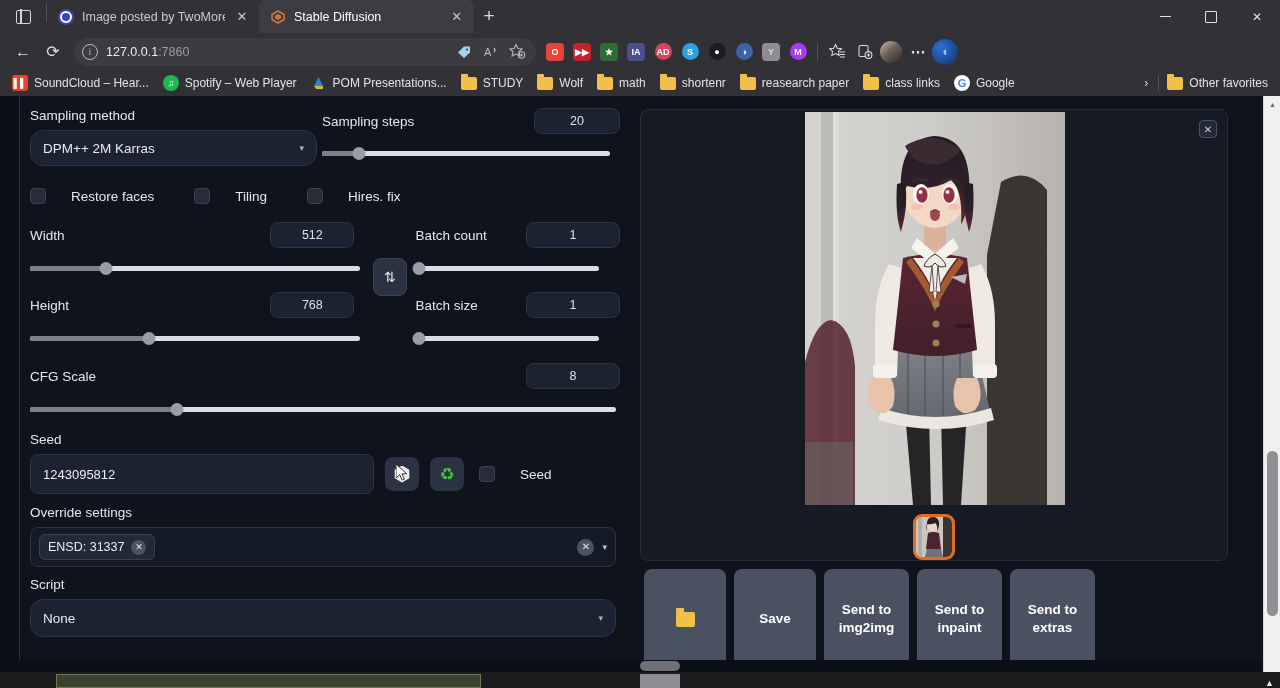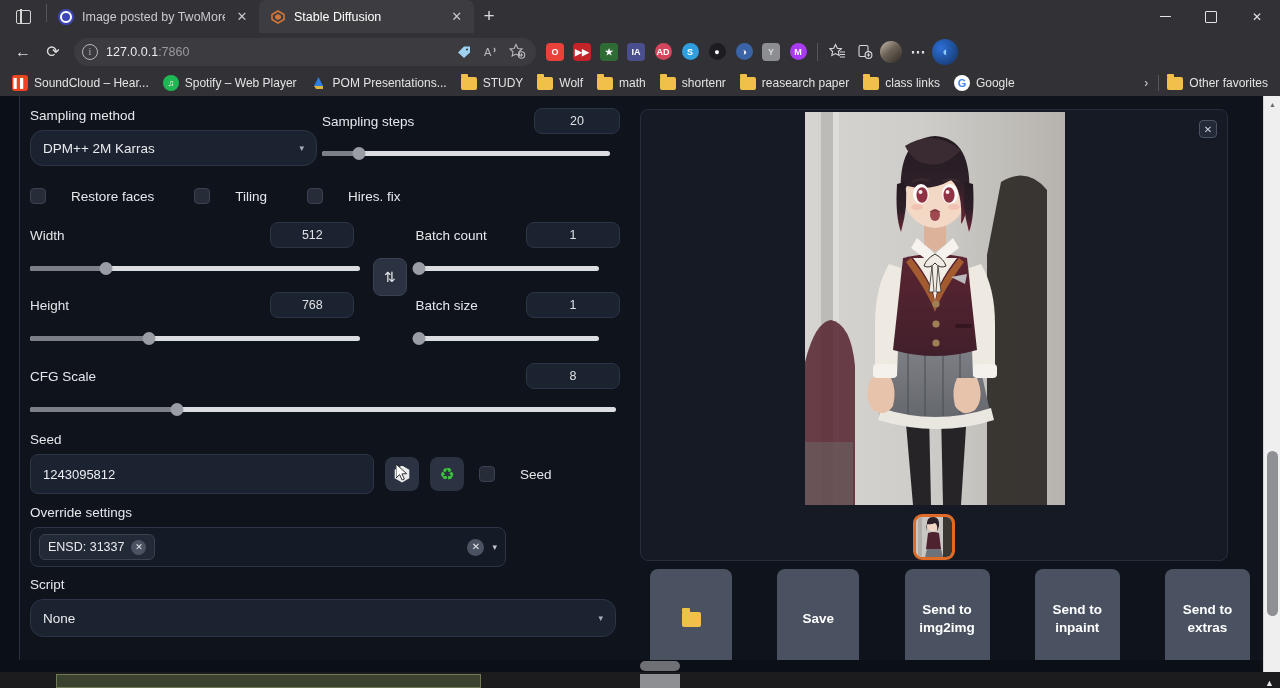--- a/index.html
+++ b/index.html
@@ -217,22 +217,22 @@
   }
   .gen-image {
     position: absolute; left: 164px; top: 2px; width: 260px; height: 393px;
     overflow: hidden; background: #b9b7b4;
   }
   .thumb {
     position: absolute; left: 272px; top: 404px; width: 42px; height: 46px;
     border: 3px solid #e06b26; border-radius: 9px; overflow: hidden; background: #b9b7b4;
   }
   .buttons-row {
-    position: absolute; left: 10px; top: 473px; width: 600px; height: 100px;
-    display: flex; gap: 28px; justify-content: space-between;
+    position: absolute; left: 4px; top: 473px; width: 600px; height: 100px;
+    display: flex; gap: 8px;
   }
   .abtn {
     background: #4a5262; border-radius: 8px; color: #ffffff;
     display: flex; align-items: center; justify-content: center; text-align: center;
     font-size: 13.5px; font-weight: bold; line-height: 1.32; padding: 0 6px;
   }
   .abtn.w82 { width: 82px; }
   .abtn.w85 { width: 85px; }
   .abtn.folder { font-weight: normal; }
   .folder-big {
@@ -581,21 +581,21 @@
             </div>
           <div class="chkrow" style="margin-left:4px;">
             <span class="chk"></span>
             <span class="chklabel">Seed</span>
           </div>
         </div>
       </div>
 
       <div style="margin-top:11px;">
         <div class="sd-label">Override settings</div>
-        <div class="tagfield" style="width:476px;">
+        <div class="tagfield" style="width:586px;">
           <span class="tag">
             <span>ENSD: 31337</span>
             <span class="tag-x">✕</span>
           </span>
           <span style="margin-left:auto;display:flex;align-items:center;gap:8px;">
             <span class="field-x">✕</span>
             <span style="color:#c3c6cd;font-size:9px;">▾</span>
           </span>
         </div>
       </div>

